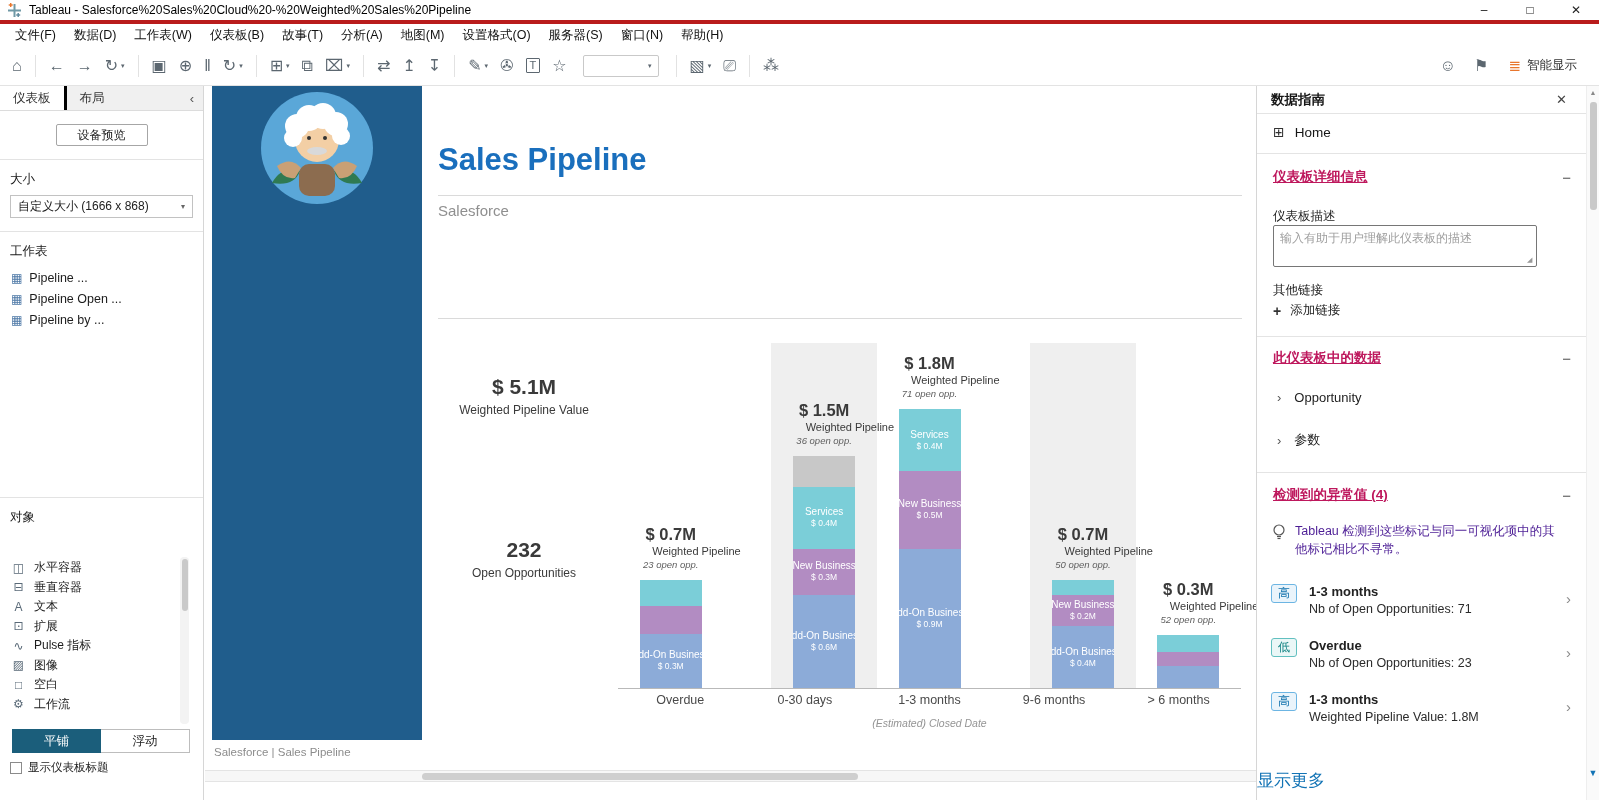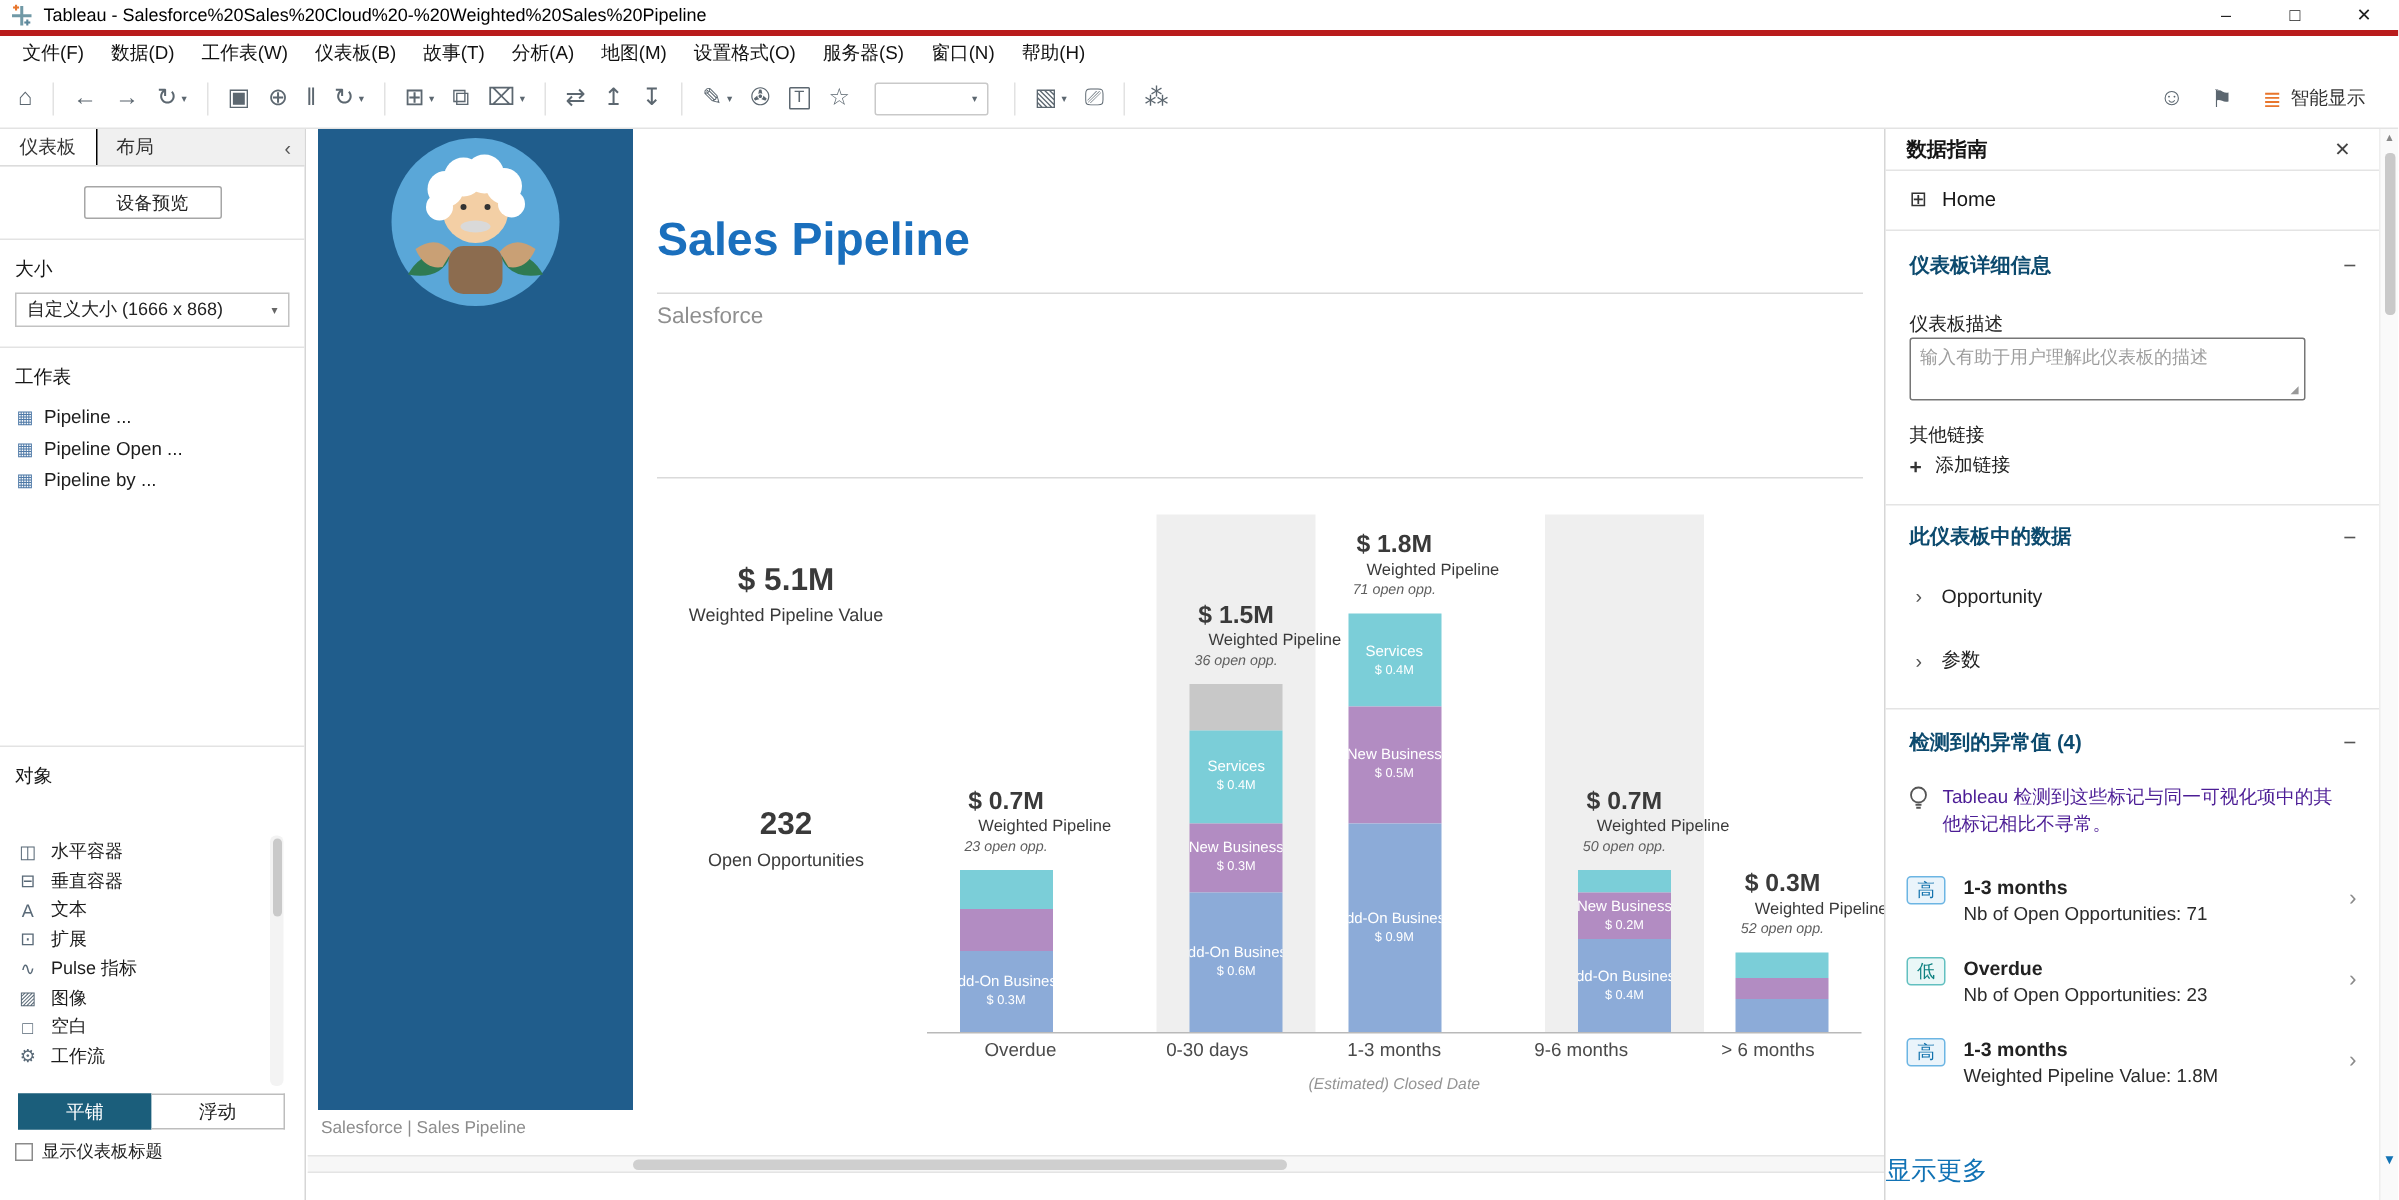--- a/index.html
+++ b/index.html
@@ -30,21 +30,21 @@
 .tb-combo{width:76px;height:22px;border:1px solid #c9c9c9;border-radius:2px;margin:0 10px;display:flex;align-items:center;justify-content:flex-end;padding:0 6px;color:#777;background:#fff;}
 .toolbar-right{margin-left:auto;display:flex;align-items:center;padding-right:14px;gap:6px;}
 .showme{display:flex;align-items:center;gap:6px;padding:3px 8px;}
 .showme-icon{color:#e8762d;font-size:15px;}
 .showme-label{font-size:12.5px;color:#333;}
 
 
 .left-panel{position:absolute;top:86px;left:0;width:204px;height:714px;background:#fff;border-right:1px solid #d6d6d6;}
 .lp-tabs{height:25px;background:#f0f0f0;border-bottom:1px solid #dcdcdc;display:flex;align-items:stretch;}
 .lp-tab{padding:0 13px;font-size:12.5px;color:#333;display:flex;align-items:center;}
-.lp-tab.active{background:#fff;border-right:1px solid #000000;}
+.lp-tab.active{background:#fff;border-right:3px solid #000000;}
 .lp-collapse{margin-left:auto;padding:0 9px;color:#555;font-size:13px;display:flex;align-items:center;}
 .device-btn{margin:13px auto 0;display:block;width:92px;height:22px;line-height:20px;text-align:center;border:1px solid #a6a6a6;border-radius:2px;font-size:12px;color:#222;background:#fff;}
 .lp-divider{border:none;border-top:1px solid #e3e3e3;margin-top:13px;}
 .lp-label{font-size:12.5px;color:#161616;margin:11px 10px 7px;}
 .size-select{margin:0 10px;height:23px;border:1px solid #c2c2c2;display:flex;align-items:center;padding:0 7px;font-size:12px;color:#222;background:#fff;}
 .size-caret{margin-left:auto;color:#666;font-size:8px;}
 .sheets-list{margin-top:3px;}
 .sheet-row{display:flex;align-items:center;gap:7px;height:21px;padding-left:11px;}
 .sheet-icon{color:#4e79a7;font-size:12px;}
 .sheet-label{font-size:12.5px;color:#1c1c1c;}
@@ -102,21 +102,21 @@
 .rp-header{height:28px;display:flex;align-items:center;padding:0 14px;border-bottom:1px solid #e4e4e4;}
 .rp-title{font-size:13.5px;font-weight:bold;color:#161616;}
 .rp-close{position:absolute;top:6px;right:32px;font-size:13px;color:#444;}
 .rp-home{position:absolute;top:38px;left:16px;display:flex;align-items:center;gap:10px;}
 .rp-home-icon{font-size:14px;color:#333;}
 .rp-home-label{font-size:13.5px;color:#161616;}
 .rp-div{position:absolute;left:0;right:13px;border-top:1px solid #e4e4e4;}
 .d2{top:67px;} .d3{top:250px;} .d4{top:386px;}
 .rp-sec-head{position:absolute;left:16px;right:28px;display:flex;justify-content:space-between;align-items:center;}
 .sec-details{top:82px;} .sec-data{top:263px;} .sec-outliers{top:400px;}
-.sec-title{font-size:13.5px;font-weight:bold;color:#0c4a6e;}
+.sec-title{font-size:13.5px;font-weight:bold;color:#be185d;text-decoration:underline;}
 .sec-collapse{color:#555;font-size:15px;}
 .desc-label{position:absolute;top:122px;left:16px;font-size:12.5px;color:#222;}
 .desc-area{position:absolute;top:139px;left:16px;width:264px;height:42px;border:1px solid #767676;border-radius:2px;padding:4px 6px;font-size:12px;font-family:"Liberation Sans","DejaVu Sans",sans-serif;resize:none;color:#222;}
 .desc-area::placeholder{color:#9e9e9e;}
 .desc-corner{position:absolute;top:170px;left:270px;font-size:7px;color:#999;}
 .links-label{position:absolute;top:196px;left:16px;font-size:12.5px;color:#222;}
 .add-link{position:absolute;top:216px;left:16px;display:flex;align-items:center;gap:9px;}
 .add-link-plus{font-size:14px;color:#333;font-weight:bold;}
 .add-link-label{font-size:12.5px;color:#222;}
 .exp-row{position:absolute;left:20px;display:flex;align-items:center;gap:13px;}

